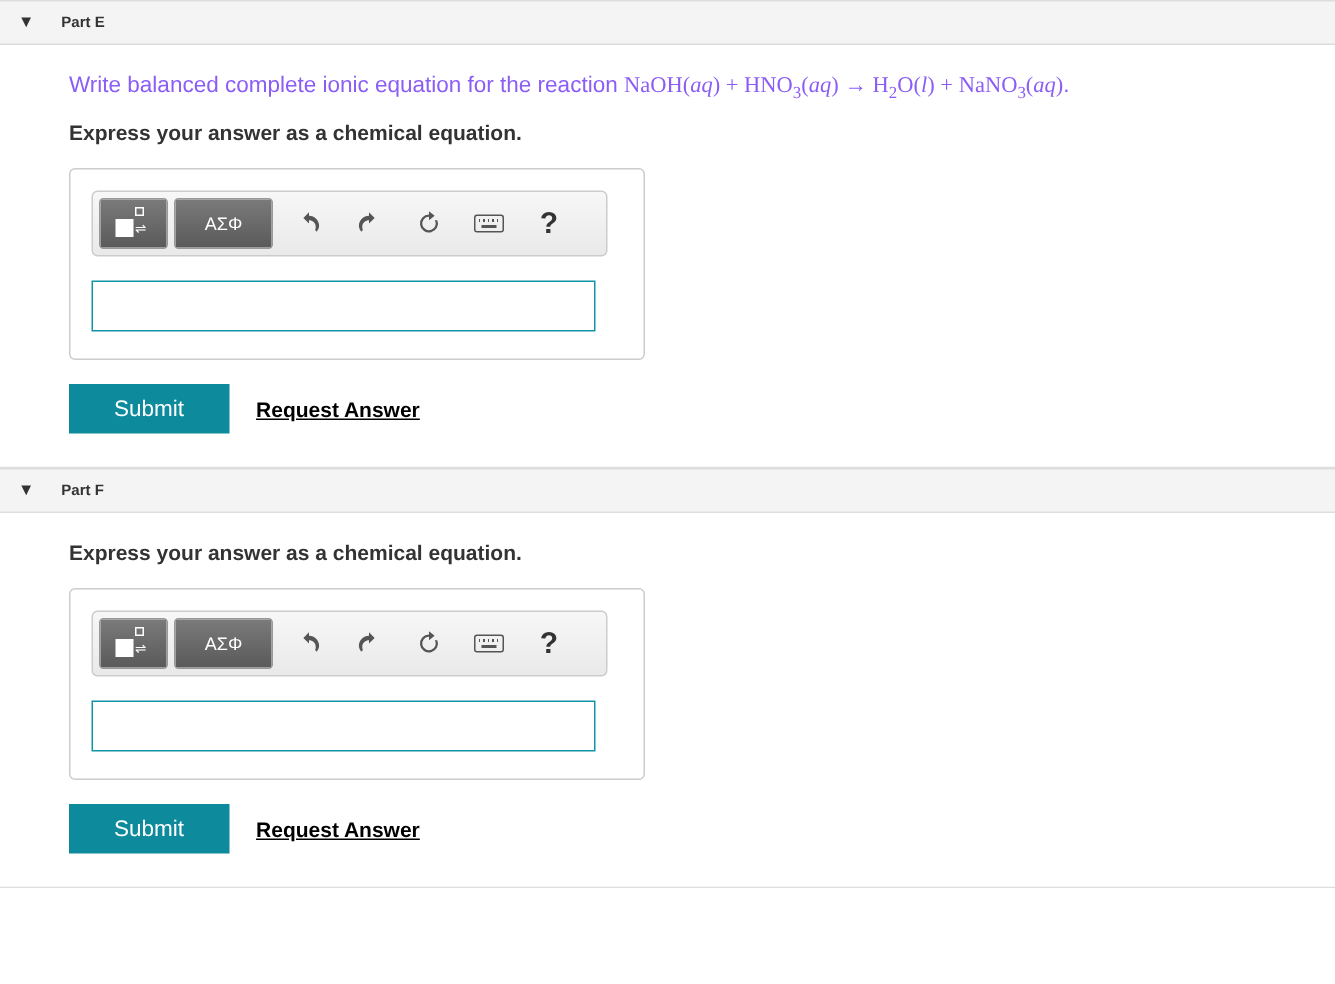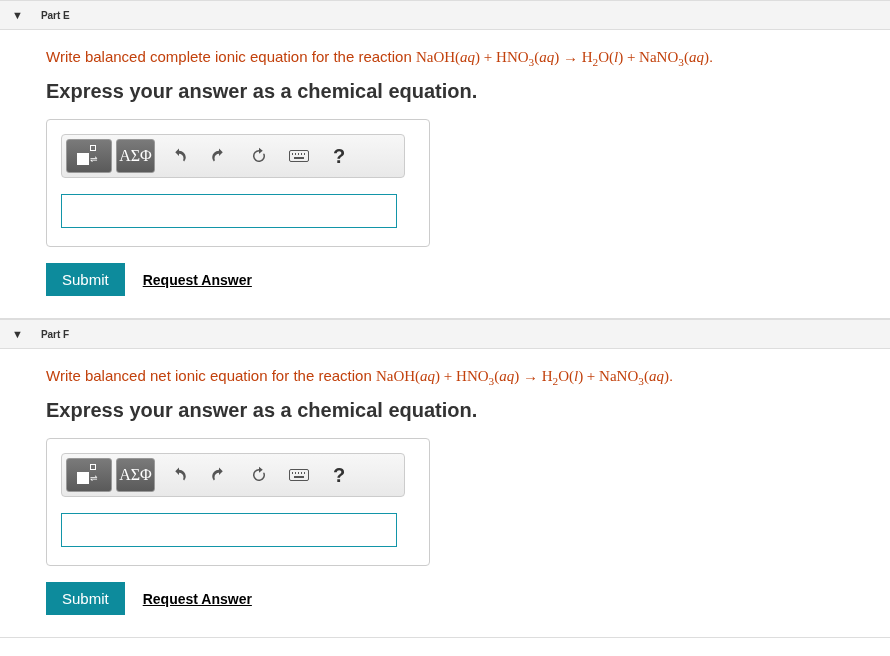--- a/index.html
+++ b/index.html
@@ -15,23 +15,23 @@
     display: flex;
     align-items: center;
     background: #f4f4f4;
     padding: 8px 12px;
     border-top: 1px solid #ddd;
     border-bottom: 1px solid #ddd;
   }
   .part-caret { margin-right: 18px; font-size: 11px; color: #333; }
   .part-title { font-weight: bold; font-size: 10px; }
   .part-body { padding: 18px 46px 22px 46px; background: #fff; }
-  .prompt-text { font-size: 15px; color: #c2410c; margin-bottom: 12px; }
+  .prompt-text { font-size: 15px; color: #8b5cf6; margin-bottom: 12px; }
   .equation { font-family: Georgia, 'Times New Roman', serif; }
-  .instruction { font-weight: bold; font-size: 20px; margin-bottom: 16px; }
+  .instruction { font-weight: bold; font-size: 14px; margin-bottom: 16px; }
   .answer-box {
     border: 1px solid #ccc;
     border-radius: 4px;
     padding: 14px 14px 18px 14px;
     width: 384px;
   }
   .toolbar {
     display: flex;
     align-items: center;
     gap: 0;
@@ -67,23 +67,23 @@
   }
   .template-glyph .small-sq {
     position: absolute; left: 13px; top: -2px;
     width: 6px; height: 6px; border: 1px solid #fff;
   }
   .template-glyph .eqarrow {
     position: absolute; left: 13px; bottom: 1px;
     font-size: 9px; color: #fff;
   }
   .tb-greek {
-    width: 39px;
-    font-family: Liberation Serif, serif;
-    font-size: 16px;
+    width: 66px;
+    font-family: Liberation Sans, sans-serif;
+    font-size: 12px;
   }
   .tb-plain {
     background: none;
     border: none;
     color: #555;
     width: 40px;
     margin: 0;
   }
   .tb-plain svg { width: 18px; height: 18px; }
   .tb-kb { font-size: 13px; }
@@ -99,21 +99,21 @@
   .actions {
     display: flex;
     align-items: center;
     margin-top: 16px;
     gap: 18px;
   }
   .submit-btn {
     background: #0d8b9c;
     color: #fff;
     border: none;
-    padding: 8px 16px;
+    padding: 8px 30px;
     font-size: 15px;
     cursor: pointer;
   }
   .request-link {
     color: #000000;
     font-weight: bold;
     font-size: 14px;
     text-decoration: underline;
     cursor: pointer;
   }
@@ -192,23 +192,20 @@
     </div>
   </div>
 </div>
 
 <div class="part-block">
   <div class="part-header">
     <span class="part-caret">▼</span>
     <span class="part-title">Part F</span>
   </div>
   <div class="part-body">
-    <div class="prompt-text">
-      <span>Write balanced net ionic equation for the reaction </span><span class="equation">NaOH(<i>aq</i>) + HNO<sub>3</sub>(<i>aq</i>) → H<sub>2</sub>O(<i>l</i>) + NaNO<sub>3</sub>(<i>aq</i>)</span><span>.</span>
-    </div>
     <div class="instruction">Express your answer as a chemical equation.</div>
 
     <div class="answer-box">
       <div class="toolbar">
         <div class="tb-btn tb-template">
           <div class="template-glyph">
             <div class="big-sq"></div>
               <div class="small-sq"></div>
               <div class="eqarrow">⇌</div>
           </div>

